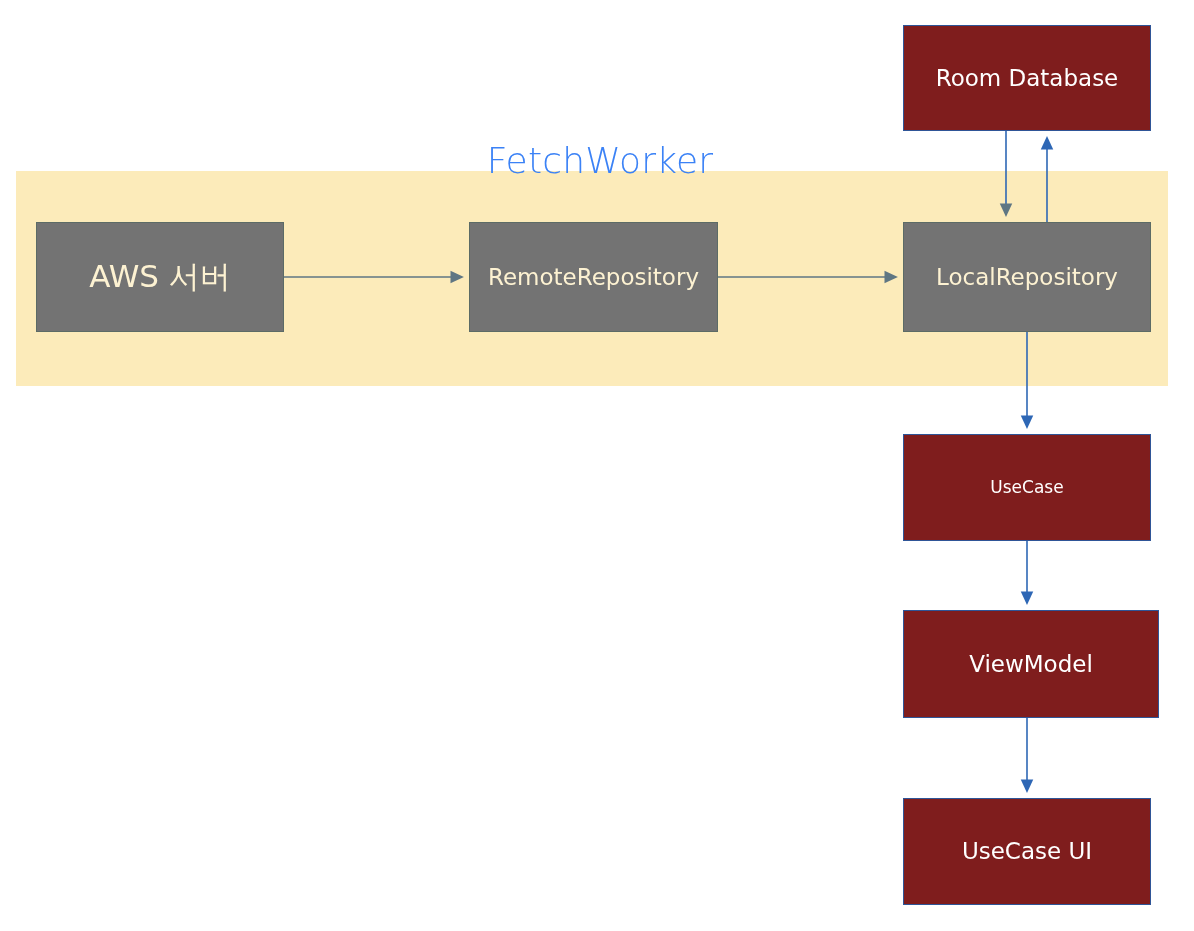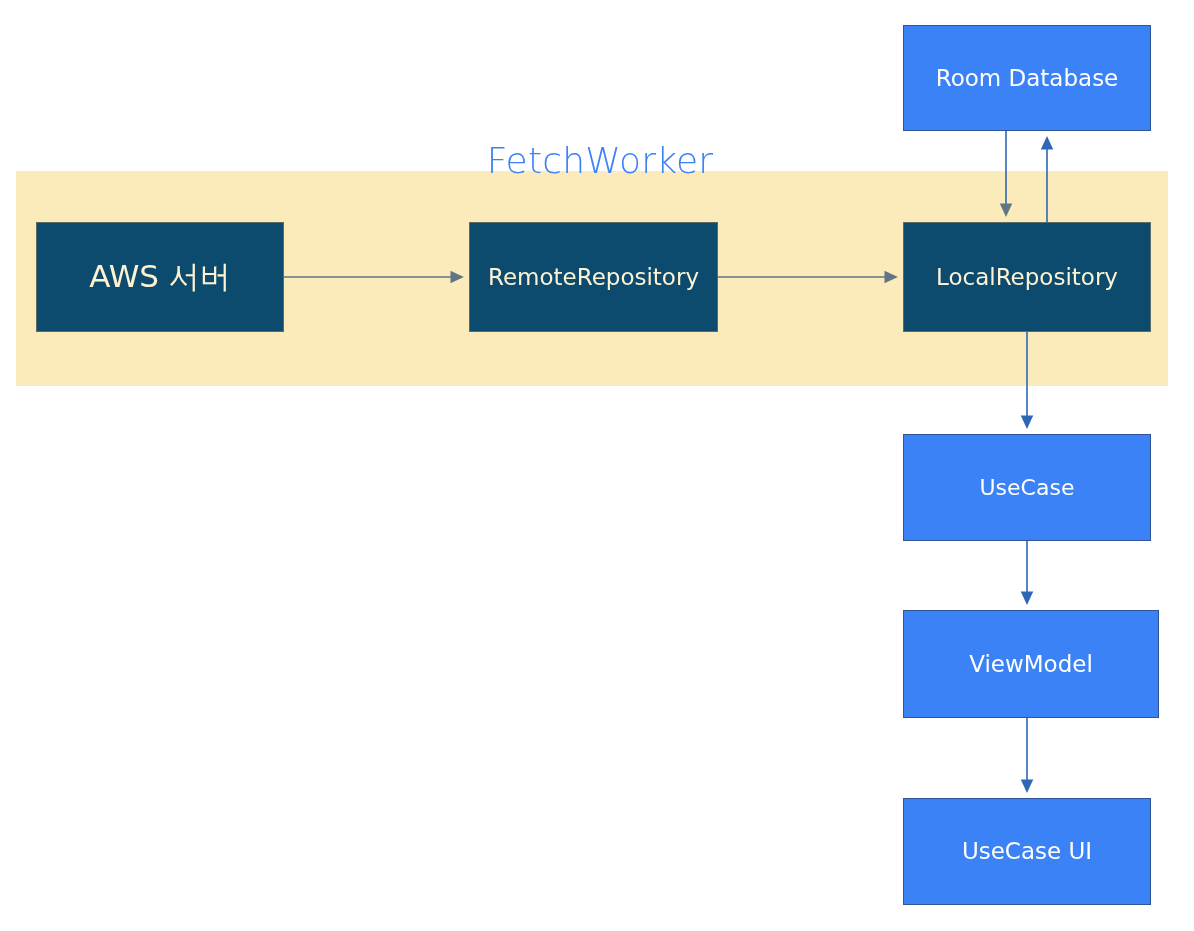--- a/index.html
+++ b/index.html
@@ -42,46 +42,46 @@
   .node {
     position: absolute;
     box-sizing: border-box;
     display: flex;
     align-items: center;
     justify-content: center;
     text-align: center;
     line-height: 1.15;
   }
   .node.gray {
-    background: #0c4a6e;
+    background: #737373;
     border: 1.5px solid #5c6b66;
     color: #fdf2d2;
   }
   .node.blue {
-    background: #3b82f6;
+    background: #7f1d1d;
     border: 1.5px solid #2f5597;
     color: #ffffff;
   }
   .node .node-label {
     display: block;
     font-weight: 400;
     white-space: nowrap;
   }
 
   
   #node-aws        { left: 36px;  top: 222px; width: 248px; height: 110px; }
   #node-aws .node-label        { font-size: 31px; }
   #node-remote     { left: 469px; top: 222px; width: 249px; height: 110px; }
   #node-remote .node-label     { font-size: 23px; }
   #node-local      { left: 903px; top: 222px; width: 248px; height: 110px; }
   #node-local .node-label      { font-size: 23px; }
   #node-room       { left: 903px; top: 25px;  width: 248px; height: 106px; }
   #node-room .node-label       { font-size: 23px; }
   #node-usecase    { left: 903px; top: 434px; width: 248px; height: 107px; }
-  #node-usecase .node-label    { font-size: 22px; }
+  #node-usecase .node-label    { font-size: 17px; }
   #node-viewmodel  { left: 903px; top: 610px; width: 256px; height: 108px; }
   #node-viewmodel .node-label  { font-size: 23px; }
   #node-compose    { left: 903px; top: 798px; width: 248px; height: 107px; }
   #node-compose .node-label    { font-size: 23px; }
 
   
   #connectors {
     position: absolute;
     left: 0;
     top: 0;

